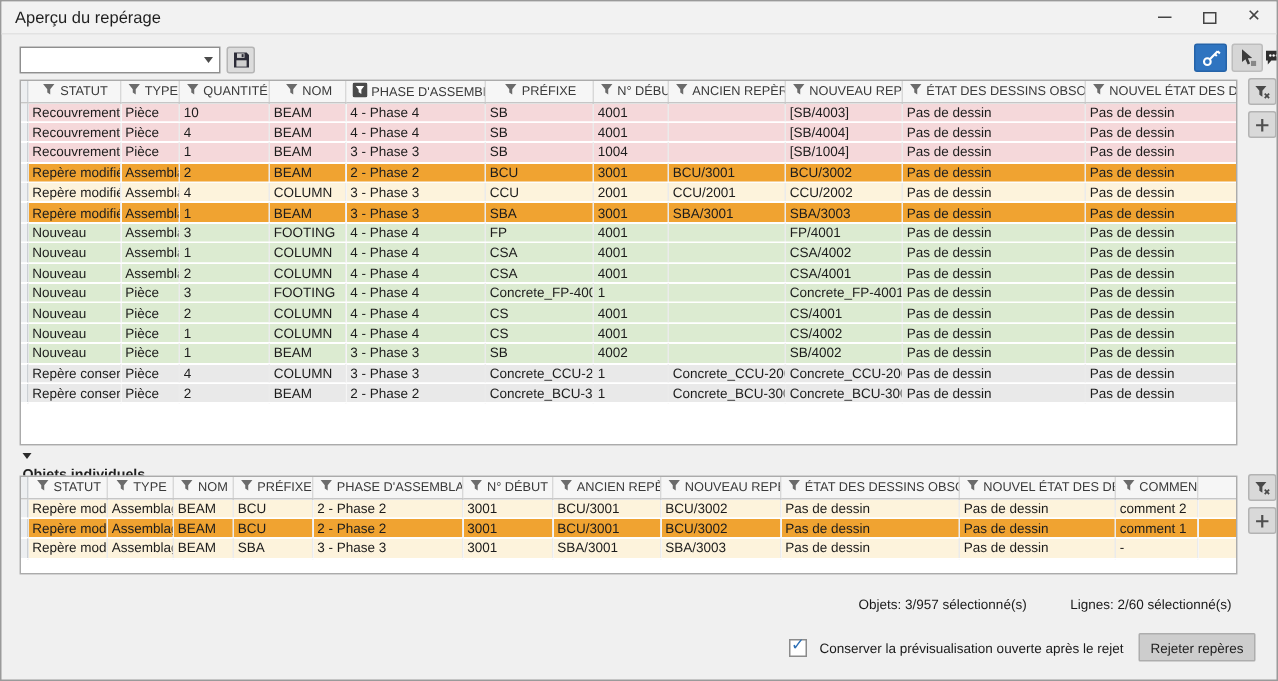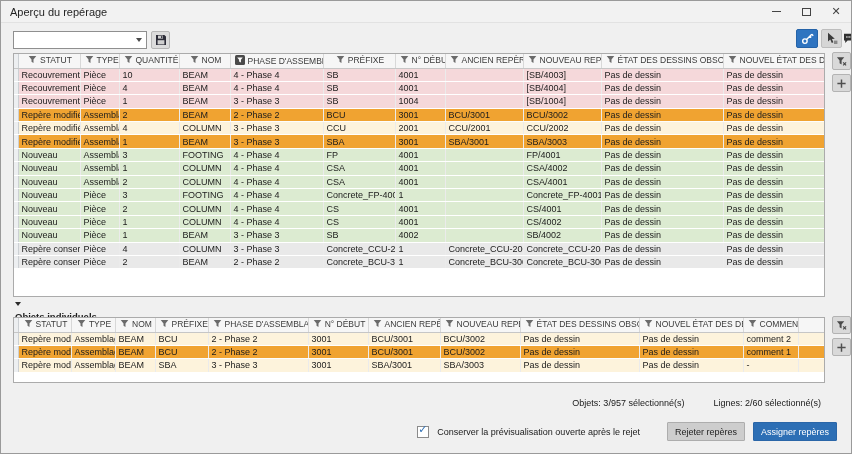--- a/index.html
+++ b/index.html
@@ -61,21 +61,21 @@
   .section-hdr{ position:absolute; left:14px; top:301px; display:flex; gap:5px;flex-direction:column; }
   .tri-down{ width:0; height:0; border-left:3.5px solid transparent; border-right:3.5px solid transparent;
              border-top:4.5px solid #2b2b2b; }
   .section-title{ font-size:9.5px; font-weight:bold; color:#1e1e1e; }
 
   
   .status{ position:absolute; top:397px; right:30px; display:flex; gap:29px; font-size:9px; color:#1a1a1a; }
   .footer{ position:absolute; top:421px; right:14px; display:flex; align-items:center; gap:8px; }
   .checkbox{ width:12px; height:12px; background:#fff; border:1px solid #8b8b8b; position:relative; }
   .checkbox .check{ position:absolute; left:0px; top:-4px; color:#2d6fb5; font-size:11px; font-weight:bold; }
-  .cb-label{ font-size:9px; color:#1a1a1a; margin-right:19px; }
+  .cb-label{ font-size:9px; color:#1a1a1a; margin-right:2px; }
   .btn{ height:19px; display:flex; align-items:center; padding:0 7px; font-size:9px; border-radius:1px; }
   .btn-reject{ background:#cdcdcd; border:1px solid #adadad; color:#1e1e1e; }
   .btn-assign{ background:#2d6fb5; border:1px solid #2a66a8; color:#ffffff; }
 </style>
 </head>
 <body>
 
 <div class="window">
 
   <div class="titlebar">
@@ -534,16 +534,15 @@
     <span>Objets: 3/957 sélectionné(s)</span>
     <span>Lignes: 2/60 sélectionné(s)</span>
   </div>
 
   <div class="footer">
     <span class="checkbox">
       <span class="check">✓</span>
     </span>
     <span class="cb-label">Conserver la prévisualisation ouverte après le rejet</span>
     <div class="btn btn-reject">Rejeter repères</div>
-    <div class="btn btn-assign">Assigner repères</div>
   </div>
 
 </div>
 
 </body></html>

